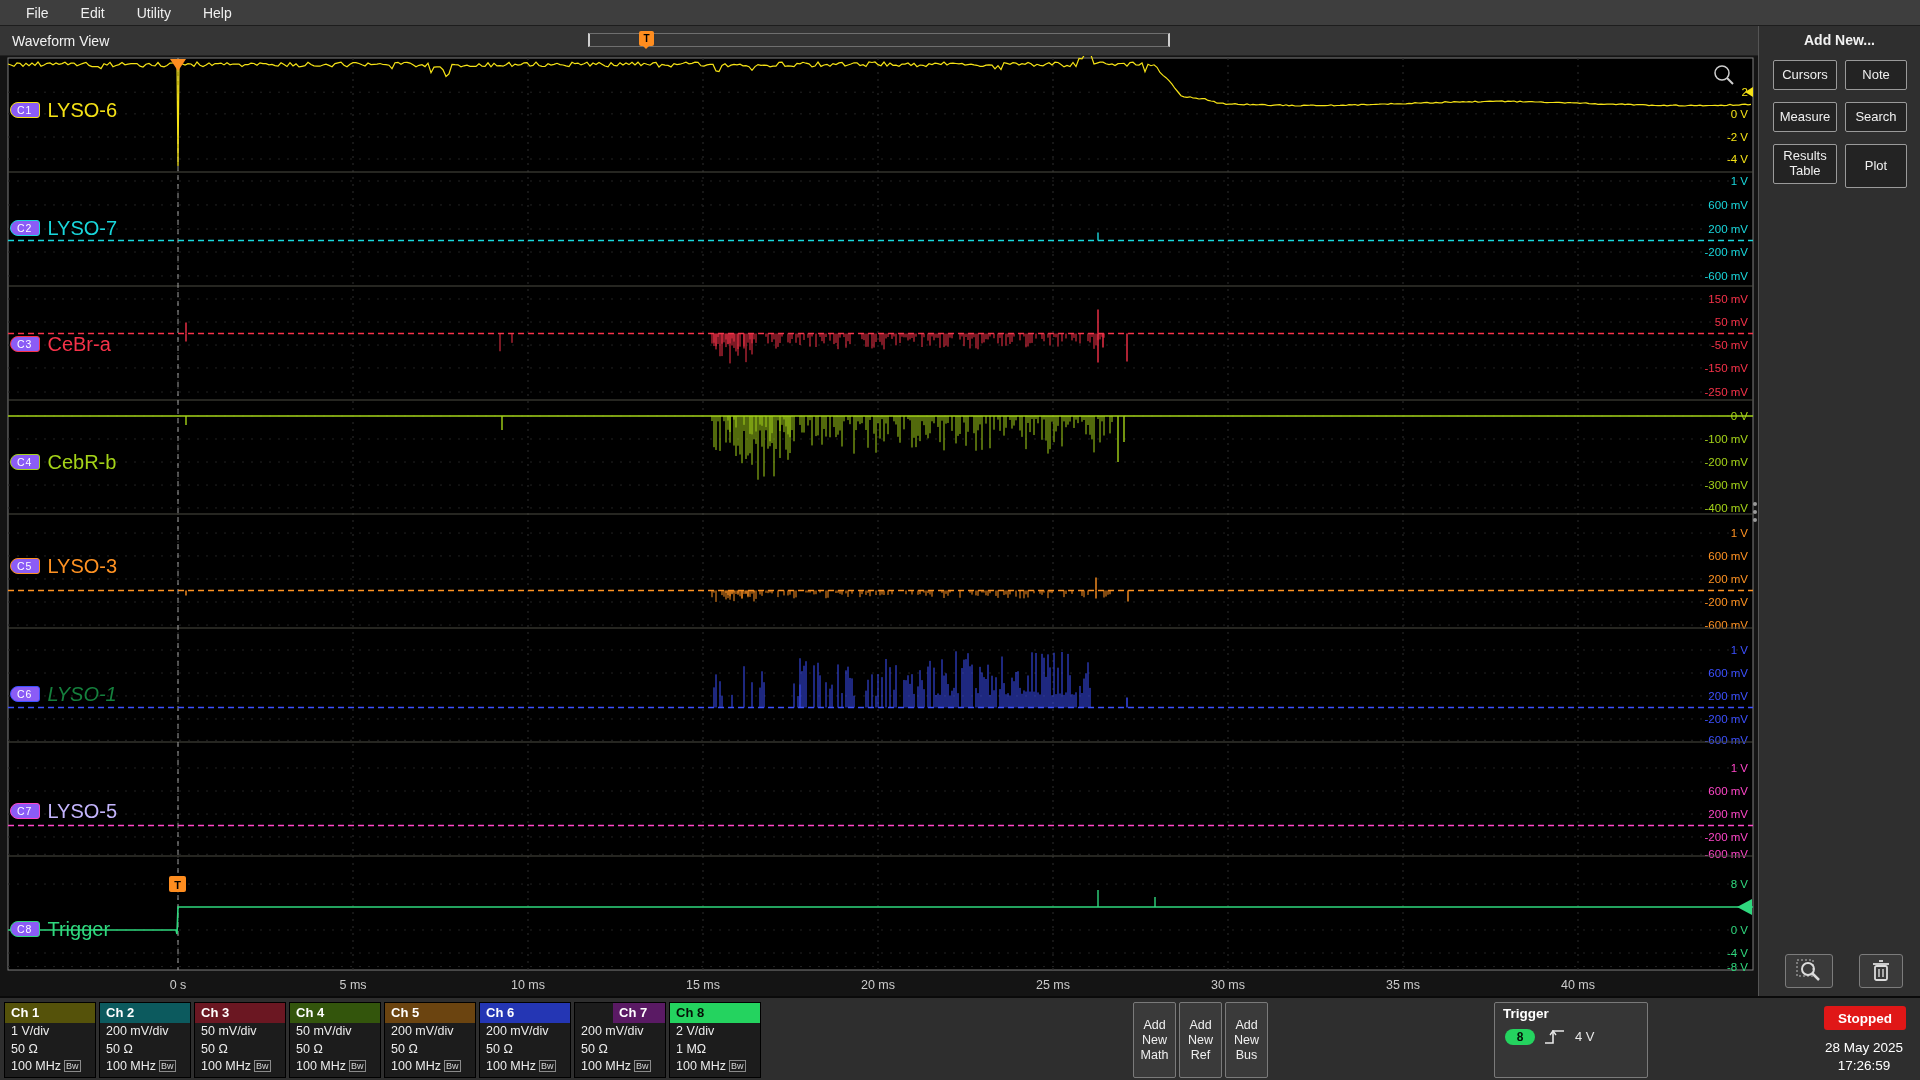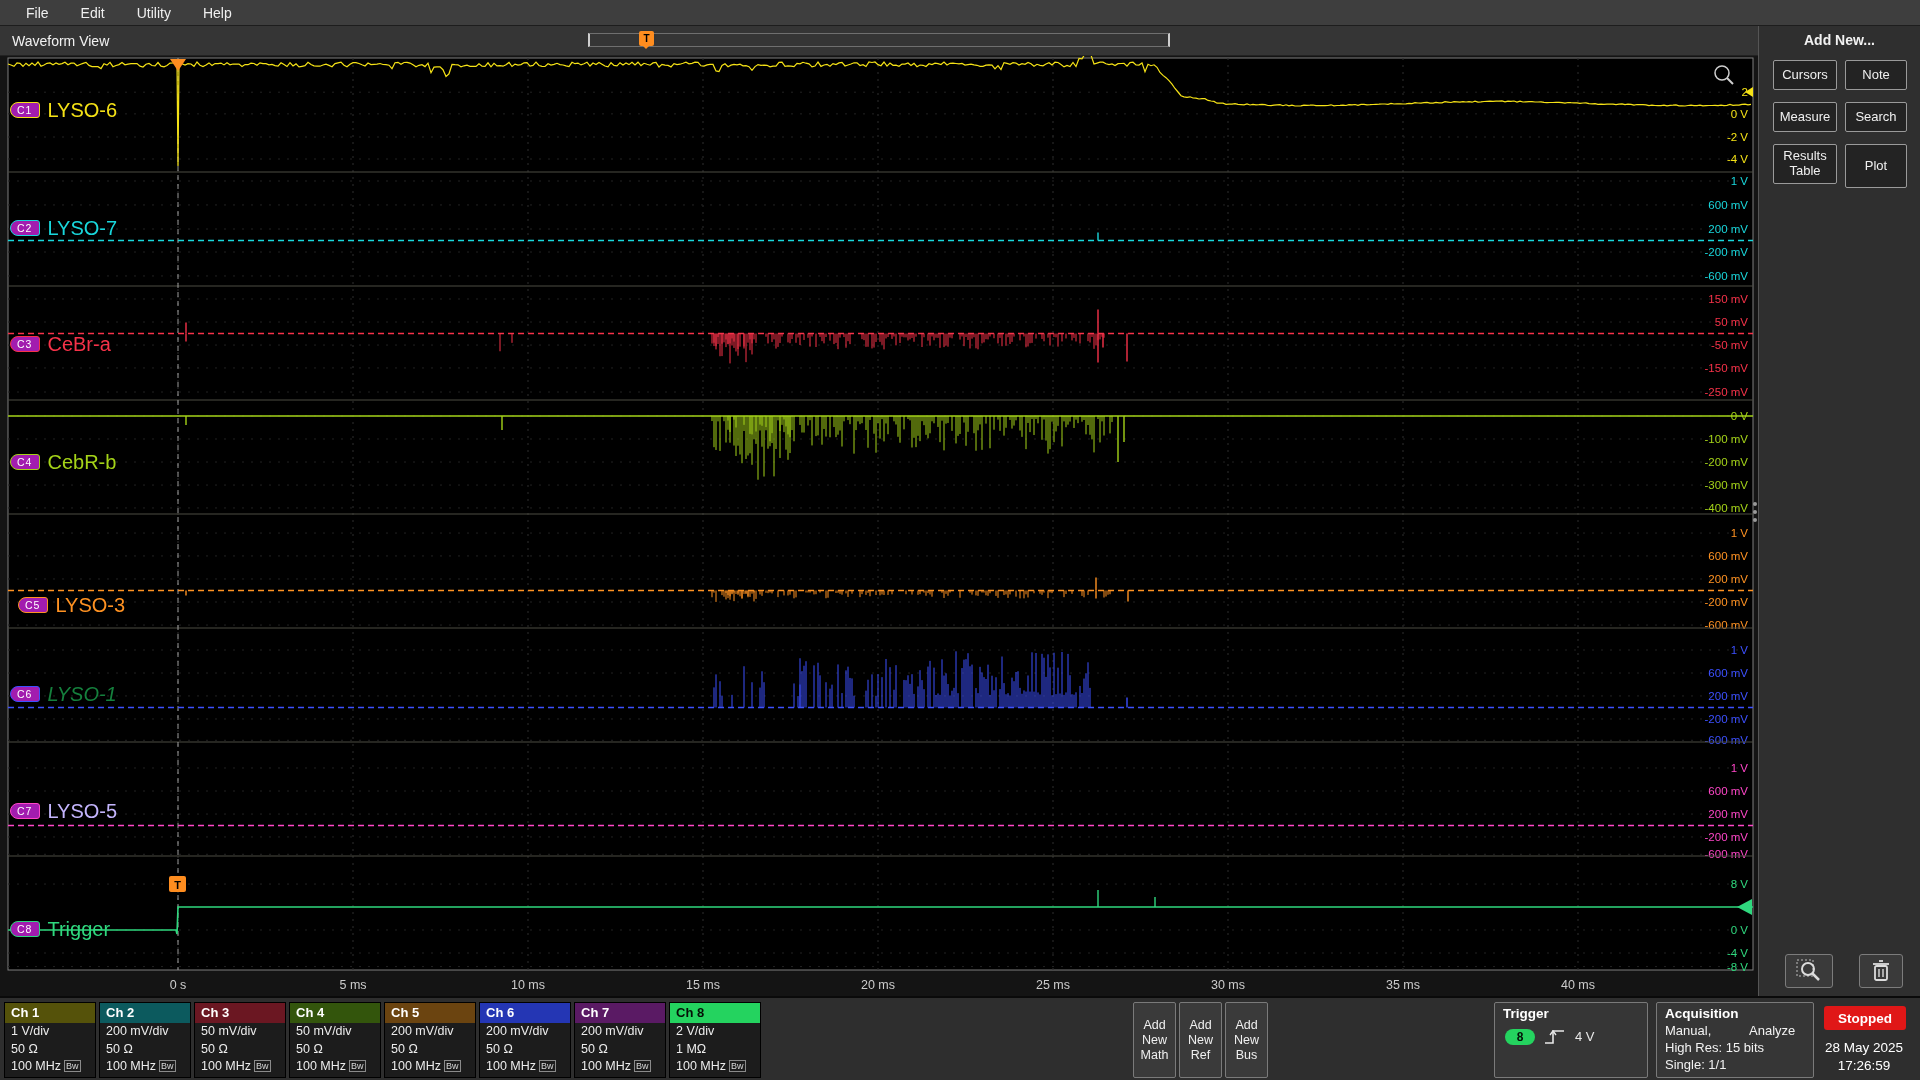--- a/index.html
+++ b/index.html
@@ -15,21 +15,21 @@
   .wave-header{position:absolute;left:0;top:0;width:100%;height:30px;background:#353535;border-bottom:1px solid #222}
   .wave-title{font-size:14px;color:#f2f2f2;line-height:30px;padding-left:12px;display:inline-block}
   .record-bar{position:absolute;left:588px;top:7px;width:582px;height:14px;
               border-top:1px solid #6f6f6f;border-bottom:1px solid #6f6f6f;
               border-left:2px solid #cfcfcf;border-right:2px solid #cfcfcf;background:transparent}
   .record-tflag{position:absolute;left:49px;top:-3px;width:15px;height:15px;background:#ff8d1f;border-radius:2px;
                 color:#000;font-size:10px;font-weight:bold;text-align:center;line-height:15px}
   .record-tflag::after{content:"";position:absolute;left:4px;top:15px;border:3px solid transparent;border-top-color:#ff8d1f}
   #plot{position:absolute;left:0;top:30px;font-family:"Liberation Sans",sans-serif}
   .ch-badge{position:absolute;left:10px;height:22px;display:flex;align-items:center;z-index:5}
-  .ch-tag{display:inline-block;border:1.5px solid #888;border-radius:8px 3px 3px 8px;background:#a21caf;
+  .ch-tag{display:inline-block;border:1.5px solid #888;border-radius:8px 3px 3px 8px;background:#8b5cf6;
           color:#fff;font-size:10.5px;padding:1px 7px 1px 6px;letter-spacing:1px}
   .ch-label{font-size:20px;margin-left:7px}
   .grip{position:absolute;left:1752px;top:498px;width:6px;height:26px;z-index:6}
   .grip i{display:block;width:4px;height:4px;border-radius:50%;background:#9a9a9a;margin:4px auto}
   
   .right-panel{position:absolute;left:1758px;top:26px;width:162px;height:970px;background:#2f2f2f;border-left:1px solid #555}
   .rp-title{text-align:center;font-size:14px;font-weight:bold;color:#f2f2f2;margin-top:6px}
   .rp-btn{position:absolute;background:#232323;border:1px solid #9a9a9a;border-radius:2px;color:#f0f0f0;
           font-size:13px;display:flex;align-items:center;justify-content:center;text-align:center;line-height:1.15;cursor:default}
   .icon-btn{position:absolute;background:#3a3a3a;border:1px solid #7c7c7c;border-radius:3px;
@@ -811,21 +811,21 @@
       <span class="ch-label" style="color: rgb(25, 215, 220);">LYSO-7</span>
       </div>
     <div class="ch-badge" style="top: 307px;">
       <span class="ch-tag" style="border-color: rgb(247, 50, 73);">C3</span>
       <span class="ch-label" style="color: rgb(247, 50, 73);">CeBr-a</span>
       </div>
     <div class="ch-badge" style="top: 425px;">
       <span class="ch-tag" style="border-color: rgb(164, 211, 24);">C4</span>
       <span class="ch-label" style="color: rgb(164, 211, 24);">CebR-b</span>
       </div>
-    <div class="ch-badge" style="top: 568px; padding-left: 8px;">
+    <div class="ch-badge" style="top: 529px;">
       <span class="ch-tag" style="border-color: rgb(255, 146, 34);">C5</span>
       <span class="ch-label" style="color: rgb(255, 146, 34);">LYSO-3</span>
       </div>
     <div class="ch-badge" style="top: 657px;">
       <span class="ch-tag" style="border-color: rgb(60, 80, 255);">C6</span>
       <span class="ch-label" style="color: #15803d; font-style: italic;">LYSO-1</span>
       </div>
     <div class="ch-badge" style="top: 774px;">
       <span class="ch-tag" style="border-color: rgb(255, 70, 200);">C7</span>
       <span class="ch-label" style="color: #c4b5fd;">LYSO-5</span>
@@ -901,21 +901,21 @@
       <div class="chbox-line">50 Ω</div>
       <div class="chbox-line"><span>100 MHz</span><span class="bw">Bw</span></div>
     </div>
     <div class="chbox" style="left:479px">
       <div class="chbox-head" style="background: rgb(36, 54, 180); color: rgb(255, 255, 255);">Ch 6</div>
       <div class="chbox-line">200 mV/div</div>
       <div class="chbox-line">50 Ω</div>
       <div class="chbox-line"><span>100 MHz</span><span class="bw">Bw</span></div>
     </div>
     <div class="chbox" style="left:574px">
-      <div class="chbox-head" style="background: rgb(90, 26, 100); color: rgb(255, 255, 255);">Ch 7</div>
+      <div class="chbox-head" style="background: rgb(90, 26, 100); color: rgb(255, 255, 255); margin-left: 38px;">Ch 7</div>
       <div class="chbox-line">200 mV/div</div>
       <div class="chbox-line">50 Ω</div>
       <div class="chbox-line"><span>100 MHz</span><span class="bw">Bw</span></div>
     </div>
     <div class="chbox" style="left:669px">
       <div class="chbox-head" style="background: rgb(36, 211, 95); color: rgb(6, 16, 6);">Ch 8</div>
       <div class="chbox-line">2 V/div</div>
       <div class="chbox-line">1 MΩ</div>
       <div class="chbox-line"><span>100 MHz</span><span class="bw">Bw</span></div>
     </div>
@@ -942,24 +942,18 @@
       <div class="trig-row">
         <span class="trig-pill" style="background: rgb(36, 211, 95);">8</span>
         <svg width="22" height="17" viewBox="0 0 22 17">
           <polyline points="1,15 9,15 9,3 20,3" fill="none" stroke="#e8e8e8" stroke-width="1.6"></polyline>
           <polyline points="6,7 9,3 12,7" fill="none" stroke="#e8e8e8" stroke-width="1.4"></polyline>
         </svg>
         <span style="font-size:13px">4 V</span>
       </div>
     </div>
 
-    <div class="panel acq" style="left:1656px;width:158px">
-      <div class="panel-title">Acquisition</div>
-      <div class="prow"><span>Manual,</span><span class="col2">Analyze</span></div>
-      <div class="prow">High Res: 15 bits</div>
-      <div class="prow">Single: 1/1</div>
-    </div>
 
     <div class="status-badge" style="background: rgb(224, 23, 23);">Stopped</div>
     <div class="dt" style="top:42px">28 May 2025</div>
     <div class="dt" style="top:60px">17:26:59</div>
   </div>
 </div>
 
 </body></html>

